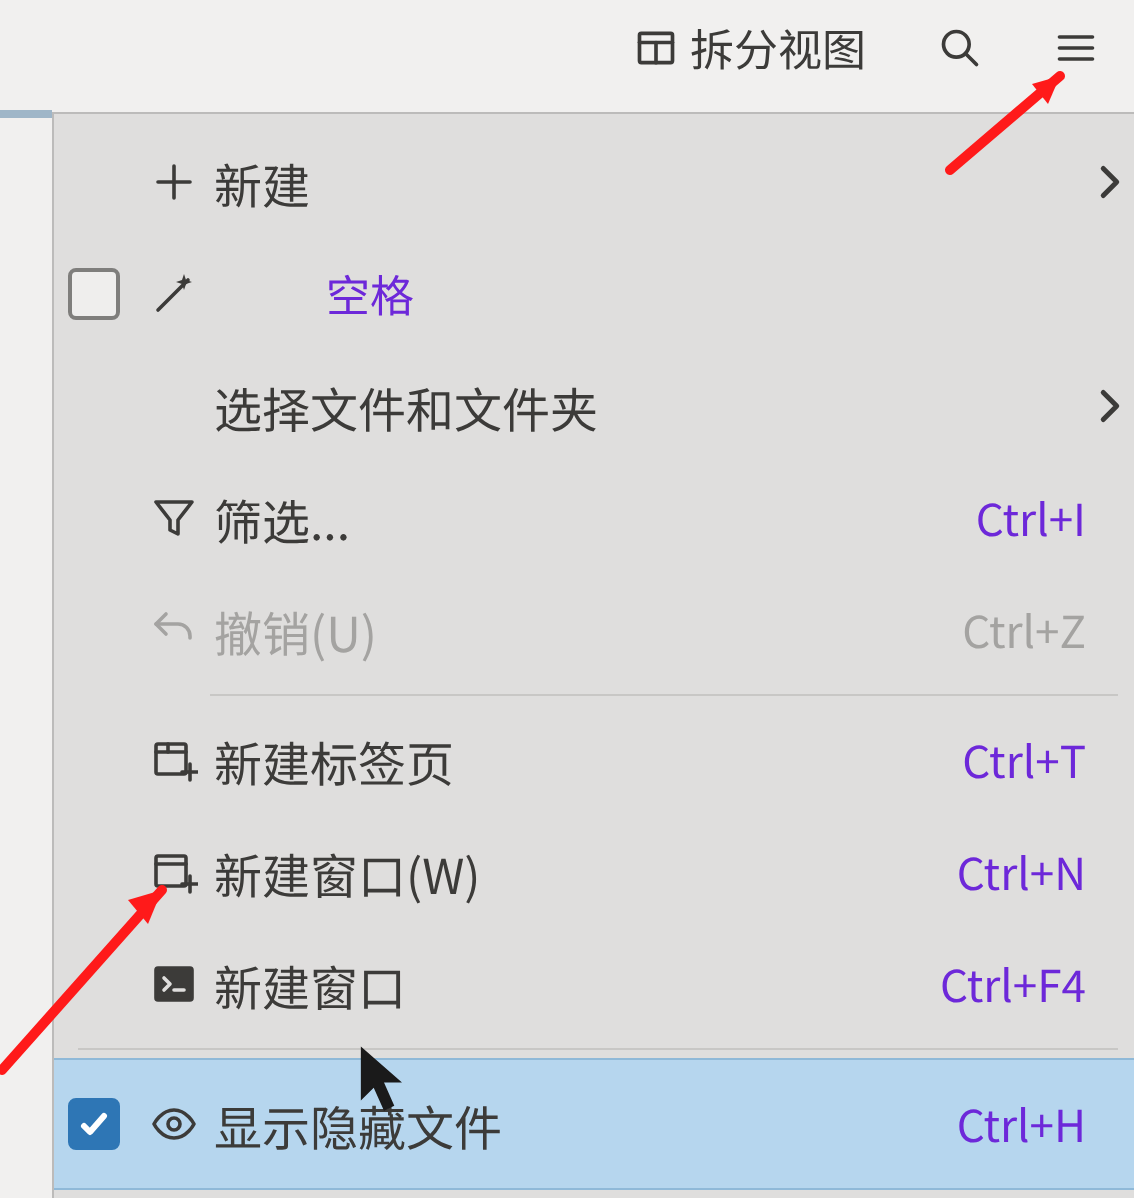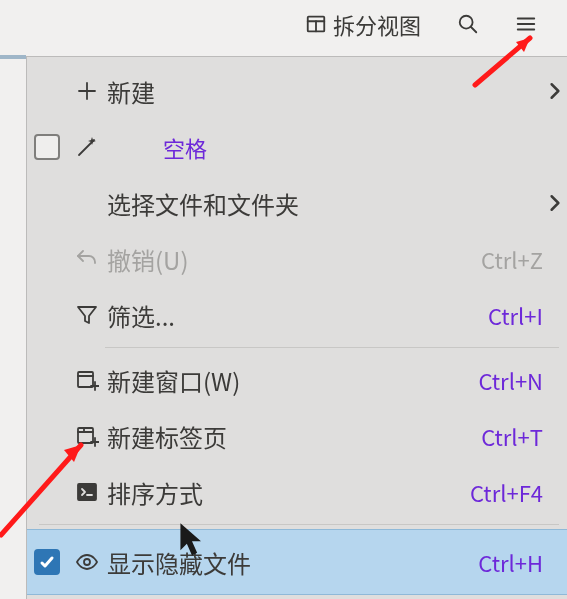--- a/index.html
+++ b/index.html
@@ -1,18 +1,18 @@
 <!DOCTYPE html>
 <html><head>
 <meta charset="utf-8">
 <style>
   html,body{margin:0;padding:0;width:567px;height:599px;font-family:"Noto Sans CJK SC","Noto Sans",Arial,sans-serif;background:#f1f0ef;overflow:hidden;}
   .canvas{position:relative;width:567px;height:599px;}
   
-  .toolbar{position:absolute;top:0;left:0;right:16px;height:48px;display:flex;align-items:center;justify-content:flex-end;padding-right:8px;box-sizing:border-box;gap:24px;color:#3c3b39;}
+  .toolbar{position:absolute;top:0;left:0;right:4px;height:48px;display:flex;align-items:center;justify-content:flex-end;padding-right:8px;box-sizing:border-box;gap:24px;color:#3c3b39;}
   .tb-btn{display:flex;align-items:center;gap:6px;font-size:22px;padding:4px 6px;}
   .tb-icon{display:inline-flex;align-items:center;justify-content:center;}
   .tb-icon svg{width:22px;height:22px;stroke:#3c3b39;stroke-width:2;fill:none;stroke-linecap:round;stroke-linejoin:round;}
   
   .bar-under{position:absolute;top:55px;left:0;width:26px;height:4px;background:#9fb6c8;}
   
   .menu{position:absolute;top:56px;left:26px;right:0;bottom:-1px;background:#dfdedd;border-top:1px solid #bcbbba;border-left:1px solid #bcbbba;box-sizing:border-box;padding-top:6px;}
   .row{display:flex;align-items:center;height:56px;box-sizing:border-box;color:#3c3b39;}
   .row.disabled{color:#a4a3a1;}
   .row .sel{width:40px;display:flex;align-items:center;justify-content:center;}
@@ -115,61 +115,46 @@
     <span class="ic"></span>
     <span class="lbl">选择文件和文件夹</span>
     <span class="sc"></span>
     <span class="sub">
           <svg viewBox="0 0 10 16">
             <polyline points="2,2 8,8 2,14"></polyline>
           </svg>
         </span>
   </div>
 
+  <div class="row">
+    <span class="sel"></span>
+    <span class="ic">
+          <svg viewBox="0 0 24 24">
+            <polygon points="3,4 21,4 14,13 14,20 10,18 10,13"></polygon>
+          </svg>
+        </span>
+    <span class="lbl">筛选...</span>
+    <span class="sc">Ctrl+I</span>
+    <span class="sub"></span>
+  </div>
+
   <div class="row disabled">
     <span class="sel"></span>
     <span class="ic">
           <svg viewBox="0 0 24 24">
             <path d="M8 4l-5 5 5 5"></path>
             <path d="M3 9h11a6 6 0 0 1 6 6v1"></path>
           </svg>
         </span>
     <span class="lbl">撤销(U)</span>
     <span class="sc">Ctrl+Z</span>
     <span class="sub"></span>
   </div>
 
-  <div class="row">
-    <span class="sel"></span>
-    <span class="ic">
-          <svg viewBox="0 0 24 24">
-            <polygon points="3,4 21,4 14,13 14,20 10,18 10,13"></polygon>
-          </svg>
-        </span>
-    <span class="lbl">筛选...</span>
-    <span class="sc">Ctrl+I</span>
-    <span class="sub"></span>
-  </div>
-
   <div class="sep"></div>
-
-  <div class="row">
-    <span class="sel"></span>
-    <span class="ic">
-          <svg viewBox="0 0 24 24">
-            <rect x="3" y="4" width="15" height="15" rx="1"></rect>
-            <line x1="3" y1="8" x2="18" y2="8"></line>
-            <line x1="20" y1="14" x2="20" y2="22"></line>
-            <line x1="16" y1="18" x2="24" y2="18"></line>
-          </svg>
-        </span>
-    <span class="lbl">新建窗口(W)</span>
-    <span class="sc">Ctrl+N</span>
-    <span class="sub"></span>
-  </div>
 
   <div class="row">
     <span class="sel"></span>
     <span class="ic">
           <svg viewBox="0 0 24 24">
             <rect x="3" y="4" width="15" height="15" rx="1"></rect>
             <line x1="3" y1="8" x2="18" y2="8"></line>
             <line x1="9" y1="4" x2="9" y2="8"></line>
             <line x1="20" y1="14" x2="20" y2="22"></line>
             <line x1="16" y1="18" x2="24" y2="18"></line>
@@ -177,26 +162,41 @@
         </span>
     <span class="lbl">新建标签页</span>
     <span class="sc">Ctrl+T</span>
     <span class="sub"></span>
   </div>
 
   <div class="row">
     <span class="sel"></span>
     <span class="ic">
           <svg viewBox="0 0 24 24">
+            <rect x="3" y="4" width="15" height="15" rx="1"></rect>
+            <line x1="3" y1="8" x2="18" y2="8"></line>
+            <line x1="20" y1="14" x2="20" y2="22"></line>
+            <line x1="16" y1="18" x2="24" y2="18"></line>
+          </svg>
+        </span>
+    <span class="lbl">新建窗口(W)</span>
+    <span class="sc">Ctrl+N</span>
+    <span class="sub"></span>
+  </div>
+
+  <div class="row">
+    <span class="sel"></span>
+    <span class="ic">
+          <svg viewBox="0 0 24 24">
             <rect x="3" y="4" width="18" height="16" rx="1" fill="#3c3b39"></rect>
             <polyline points="7,9 10,12 7,15" stroke="#dfdedd"></polyline>
             <line x1="12" y1="15" x2="17" y2="15" stroke="#dfdedd"></line>
           </svg>
         </span>
-    <span class="lbl">排序方式</span>
+    <span class="lbl">新建窗口</span>
     <span class="sc">Ctrl+F4</span>
     <span class="sub"></span>
   </div>
 
   <div class="sep full"></div>
 
   <div class="row hl">
     <span class="sel">
           <span class="checkbox checked">
             <svg viewBox="0 0 16 16">

